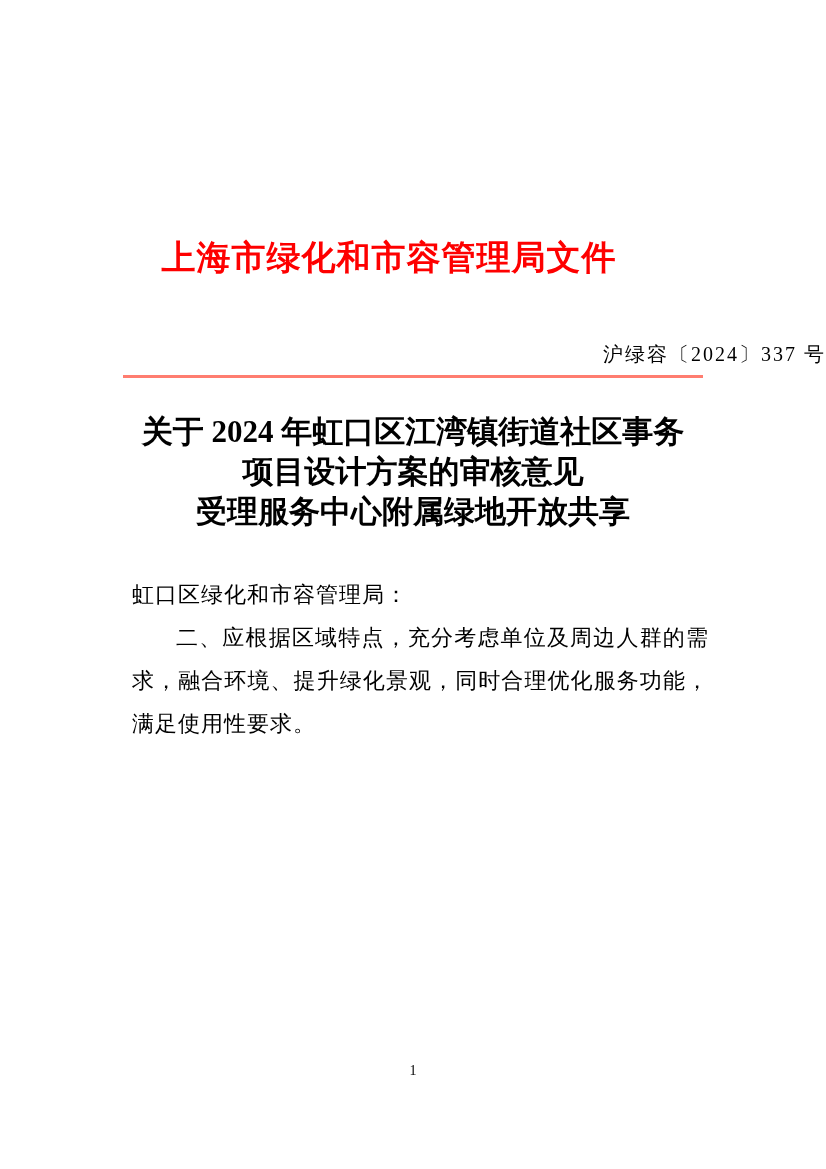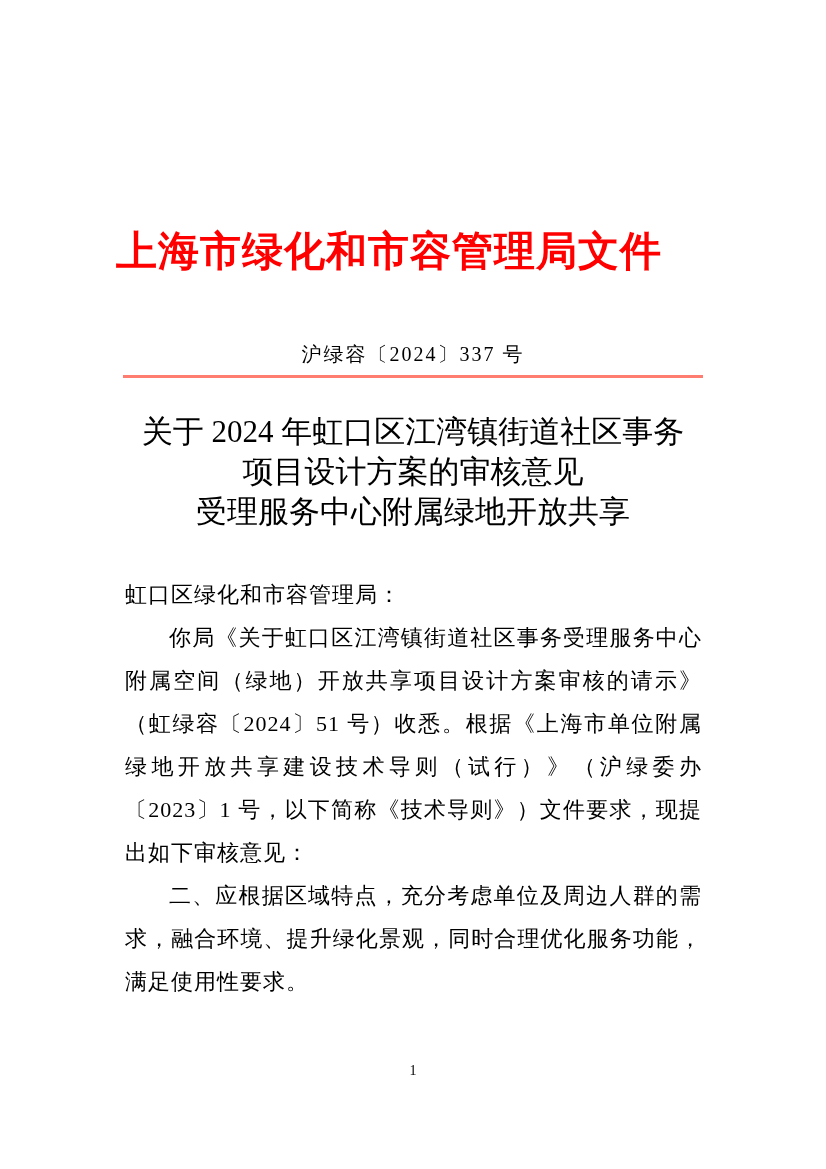--- a/index.html
+++ b/index.html
@@ -11,61 +11,61 @@
     position: relative;
     width: 826px;
     height: 1169px;
     background: #ffffff;
     font-family: "Liberation Serif", "DejaVu Serif", serif;
     color: #000000;
     overflow: hidden;
   }
   .header-title {
     position: absolute;
-    top: 224px;
+    top: 235px;
     left: 0;
     width: 778px;
     text-align: center;
     color: #fe0000;
-    font-size: 41px;
+    font-size: 34px;
     font-weight: bold;
     letter-spacing: 1px;
     white-space: nowrap;
   }
   .doc-number {
     position: absolute;
     top: 341px;
     left: 0;
     width: 826px;
-    text-align: center;
+    text-align: right;
     font-size: 20px;
     letter-spacing: 2px;
   }
   .red-divider {
     position: absolute;
     top: 375px;
     left: 123px;
     width: 580px;
     height: 3px;
     background: #ff7d70;
   }
   .doc-title {
     position: absolute;
     top: 412px;
     left: 0;
     width: 826px;
     text-align: center;
     font-size: 31px;
-    font-weight: normal;
+    font-weight: bold;
     line-height: 40px;
   }
   .body-text {
     position: absolute;
     top: 573px;
-    left: 125px;
+    left: 132px;
     width: 577px;
     font-size: 22px;
     line-height: 43px;
     letter-spacing: 1px;
     text-align: justify;
   }
   .body-text p {
     margin: 0;
   }
   .body-text p.indented {
@@ -92,19 +92,18 @@
   <div class="red-divider"></div>
 
   <div class="doc-title">
     <div>关于 2024 年虹口区江湾镇街道社区事务</div>
     <div>项目设计方案的审核意见</div>
     <div>受理服务中心附属绿地开放共享</div>
   </div>
 
   <div class="body-text">
     <p>虹口区绿化和市容管理局：</p>
-    <p class="indented">你局《关于虹口区江湾镇街道社区事务受理服务中心附属空间（绿地）开放共享项目设计方案审核的请示》（虹绿容〔2024〕51 号）收悉。根据《上海市单位附属绿地开放共享建设技术导则（试行）》（沪绿委办〔2023〕1 号，以下简称《技术导则》）文件要求，现提出如下审核意见：</p>
     <p class="indented">二、应根据区域特点，充分考虑单位及周边人群的需求，融合环境、提升绿化景观，同时合理优化服务功能，满足使用性要求。</p>
   </div>
 
   <div class="page-number">1</div>
 
 </div>
 
 </body></html>

